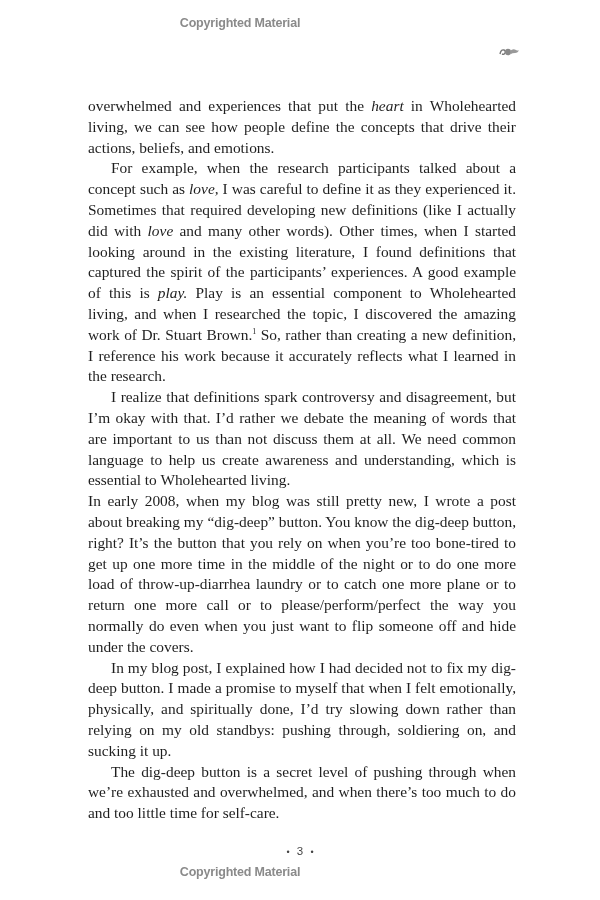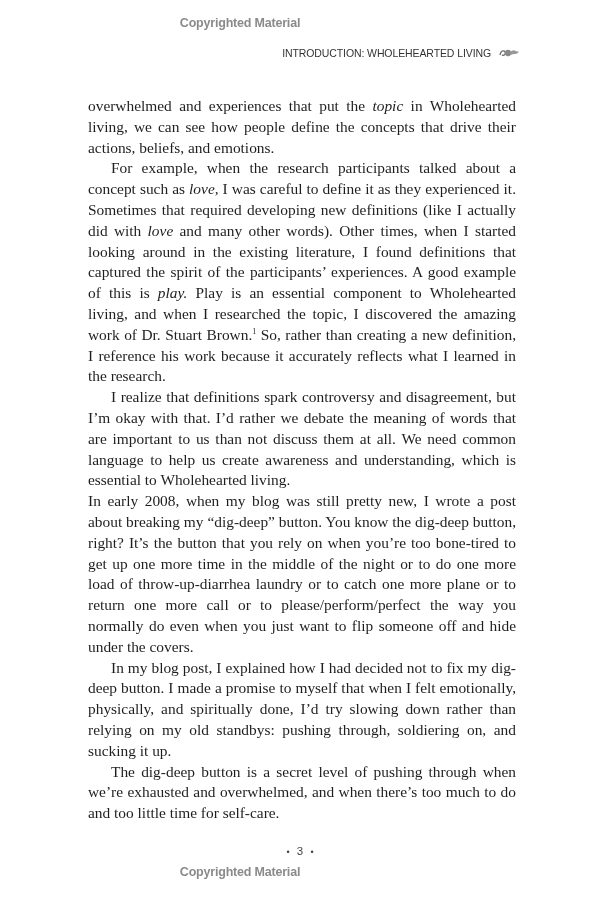--- a/index.html
+++ b/index.html
@@ -35,31 +35,30 @@
     font-family: "Liberation Sans", sans-serif; font-size: 11.5px; color: #444;
   }
   .page-number .dot { font-size: 9px; padding: 0 4px; }
 </style>
 </head>
 <body>
 
 <div class="copyright top">Copyrighted Material</div>
 
 <div class="running-head">
-  <span>INTRODUCTION: WHOLEHEARTED LIVING</span>
   <svg class="ornament" viewBox="0 0 22 10">
     <path d="M2 7 Q3 2 6 3 Q8 4 7 6 Q6 8 4 7" fill="none" stroke="#777" stroke-width="1.4"></path>
     <ellipse cx="10" cy="5" rx="3" ry="3.2" fill="#888"></ellipse>
     <path d="M12 4 Q15 1 18 3 Q20 4 21 3 Q20 6 17 6 Q14 6 13 7" fill="#999"></path>
   </svg>
 </div>
 
 <div class="body-text">
   <div id="intro-paragraphs">
-      <p class="noindent"><span>overwhelmed and experiences that put the </span><i>topic</i><span> in Wholehearted living, we can see how people define the concepts that drive their actions, beliefs, and emotions.</span></p>
+      <p class="noindent"><span>overwhelmed and experiences that put the </span><i>heart</i><span> in Wholehearted living, we can see how people define the concepts that drive their actions, beliefs, and emotions.</span></p>
       <p class="indent"><span>For example, when the research participants talked about a concept such as </span><i>love,</i><span> I was careful to define it as they experienced it. Sometimes that required developing new definitions (like I actually did with </span><i>love</i><span> and many other words). Other times, when I started looking around in the existing literature, I found definitions that captured the spirit of the participants’ experiences. A good example of this is </span><i>play.</i><span> Play is an essential component to Wholehearted living, and when I researched the topic, I discovered the amazing work of Dr. Stuart Brown.</span><sup class="fn">1</sup><span> So, rather than creating a new definition, I reference his work because it accurately reflects what I learned in the research.</span></p>
       <p class="indent"><span>I realize that definitions spark controversy and disagreement, but I’m okay with that. I’d rather we debate the meaning of words that are important to us than not discuss them at all. We need common language to help us create awareness and understanding, which is essential to Wholehearted living.</span></p>
     </div>
   <div id="section-paragraphs">
       <p class="noindent"><span>In early 2008, when my blog was still pretty new, I wrote a post about breaking my “dig-deep” button. You know the dig-deep button, right? It’s the button that you rely on when you’re too bone-tired to get up one more time in the middle of the night or to do one more load of throw-up-diarrhea laundry or to catch one more plane or to return one more call or to please/perform/perfect the way you normally do even when you just want to flip someone off and hide under the covers.</span></p>
       <p class="indent"><span>In my blog post, I explained how I had decided not to fix my dig-deep button. I made a promise to myself that when I felt emotionally, physically, and spiritually done, I’d try slowing down rather than relying on my old standbys: pushing through, soldiering on, and sucking it up.</span></p>
       <p class="indent"><span>The dig-deep button is a secret level of pushing through when we’re exhausted and overwhelmed, and when there’s too much to do and too little time for self-care.</span></p>
     </div>
 </div>
 

